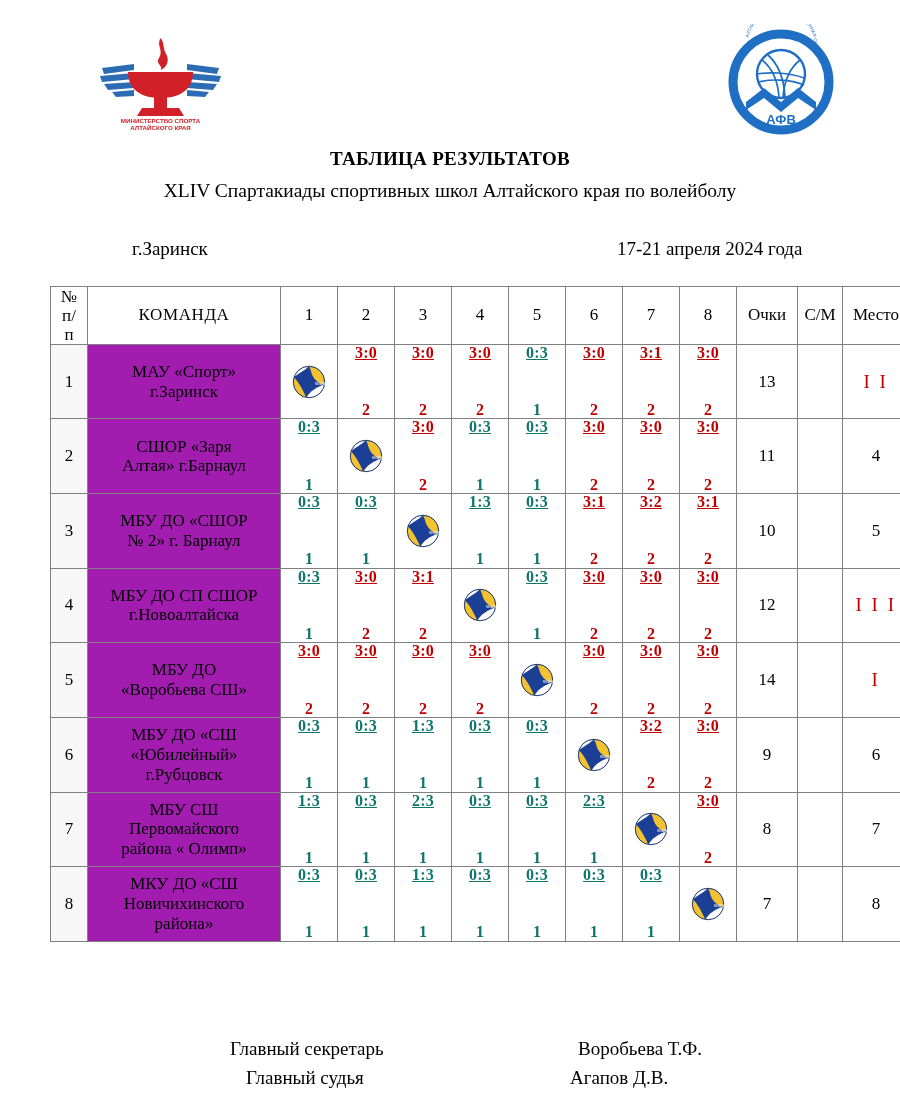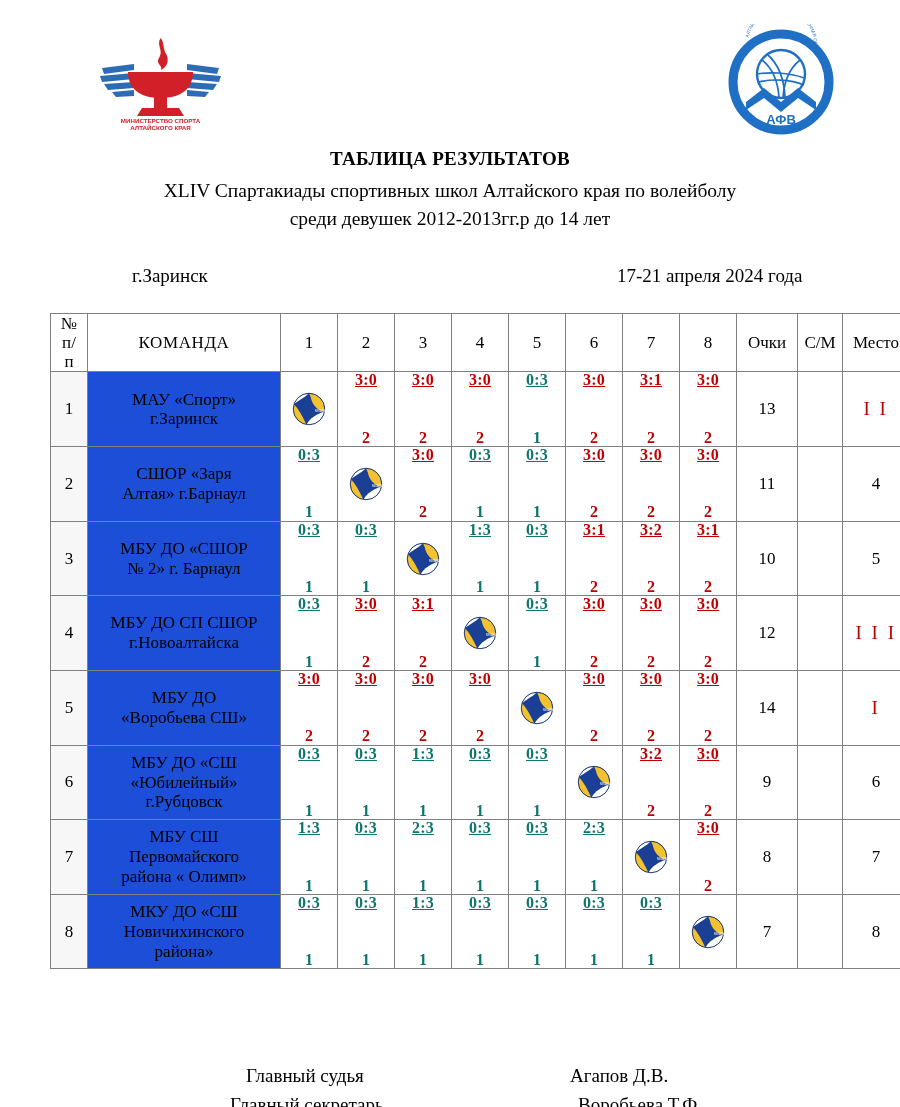--- a/index.html
+++ b/index.html
@@ -106,21 +106,21 @@
   tbody tr { height: 45px; }
   td.cell-idx {
     font-size: 17px;
     background: #f7f7f7;
   }
   td.cell-team {
     text-align: left;
     padding: 2px 4px 2px 9px;
     font-size: 16.5px;
     line-height: 1.16;
-    background: #1d4ed8;
+    background: #a21caf;
   }
   td.cell-score { padding: 1px 0; }
   td.cell-pts   { font-size: 19px; }
   td.cell-sm    { }
   td.cell-place { font-size: 19px; }
 
   
   .score {
     display: flex;
     flex-direction: column;
@@ -221,21 +221,20 @@
     </g>
 
     <path d="M18 78 L36 64 L53 78 L70 64 L88 78 L88 86 L70 74 L53 88 L36 74 L18 86 Z" fill="#1f6fc4"></path>
     <text x="53" y="100" text-anchor="middle" font-family="'Liberation Sans', sans-serif" font-size="13" font-weight="bold" fill="#1f6fc4">АФВ</text>
   </svg>
 </div>
 
 <div class="doc-title">ТАБЛИЦА РЕЗУЛЬТАТОВ</div>
 <div class="doc-subtitle">
   <div>XLIV Спартакиады спортивных школ Алтайского края по волейболу</div>
-  <div>среди девушек 2012-2013гг.р до 14 лет</div>
 </div>
 
 <div class="meta-row">
   <span class="meta-city">г.Заринск</span>
   <span class="meta-date">17-21 апреля  2024 года</span>
 </div>
 
 <div class="table-wrap">
   <table class="results">
     <thead>
@@ -766,20 +765,20 @@
           <td class="cell-pts">7</td>
           <td class="cell-sm"></td>
           <td class="cell-place">8</td>
         </tr>
       </tbody>
   </table>
 </div>
 
 <div class="sign-block">
   <div class="sign-row">
+    <span class="sign-label-2">Главный секретарь</span>
+    <span class="sign-name-2">Воробьева Т.Ф.</span>
+  </div>
+  <div class="sign-row">
     <span class="sign-label-1">Главный судья</span>
     <span class="sign-name-1">Агапов Д.В.</span>
   </div>
-  <div class="sign-row">
-    <span class="sign-label-2">Главный секретарь</span>
-    <span class="sign-name-2">Воробьева Т.Ф.</span>
-  </div>
 </div>
 
 </body></html>

